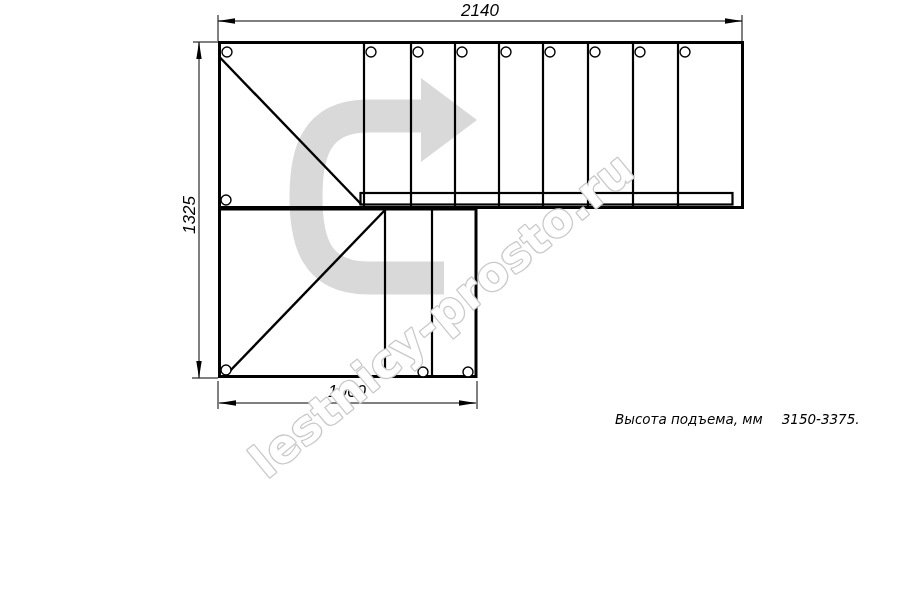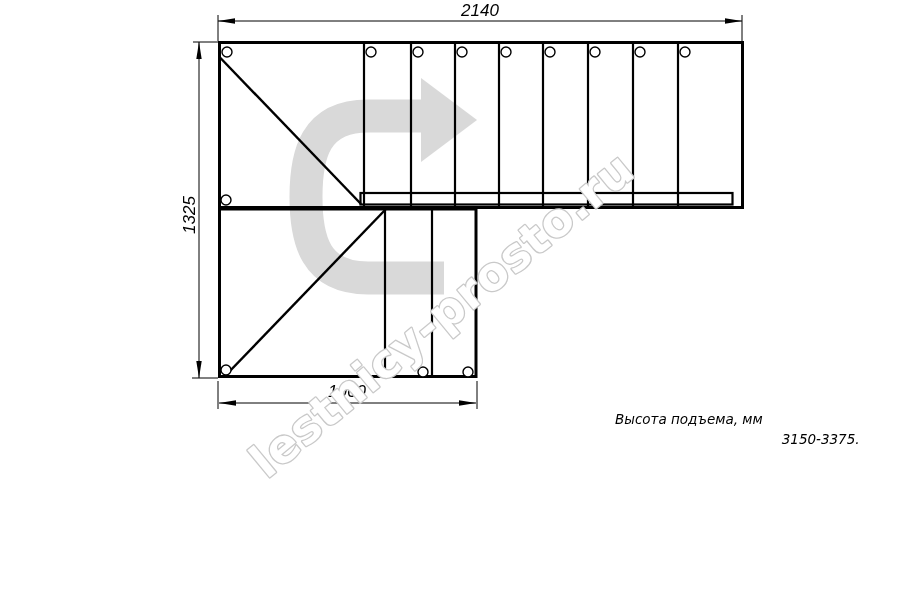--- a/index.html
+++ b/index.html
@@ -21,21 +21,21 @@
     letter-spacing:1px;
   }
   .spec-table{
     position:absolute;left:615px;top:411px;width:231px;
     font-family:"DejaVu Sans",sans-serif;
     font-style:italic;
     font-size:13.5px;color:#000;
   }
   .spec-row{display:flex;justify-content:space-between;line-height:17.4px;white-space:nowrap;gap:19px;}
   .spec-label{text-align:left;}
-  .spec-value{text-align:right;margin-top:20px;}
+  .spec-value{text-align:right;}
 </style>
 </head>
 <body>
 
 <div id="stage">
 <svg width="900" height="600" viewBox="0 0 900 600" xmlns="http://www.w3.org/2000/svg">
 
   <g>
     <path d="M 444 278 H 368 C 315 278 306 240 306 197 C 306 154 315 116 368 116 H 421" fill="none" stroke-width="33" stroke="#d9d9d9"></path>
     <polygon points="421,78 421,162 477,120" fill="#d9d9d9"></polygon>

